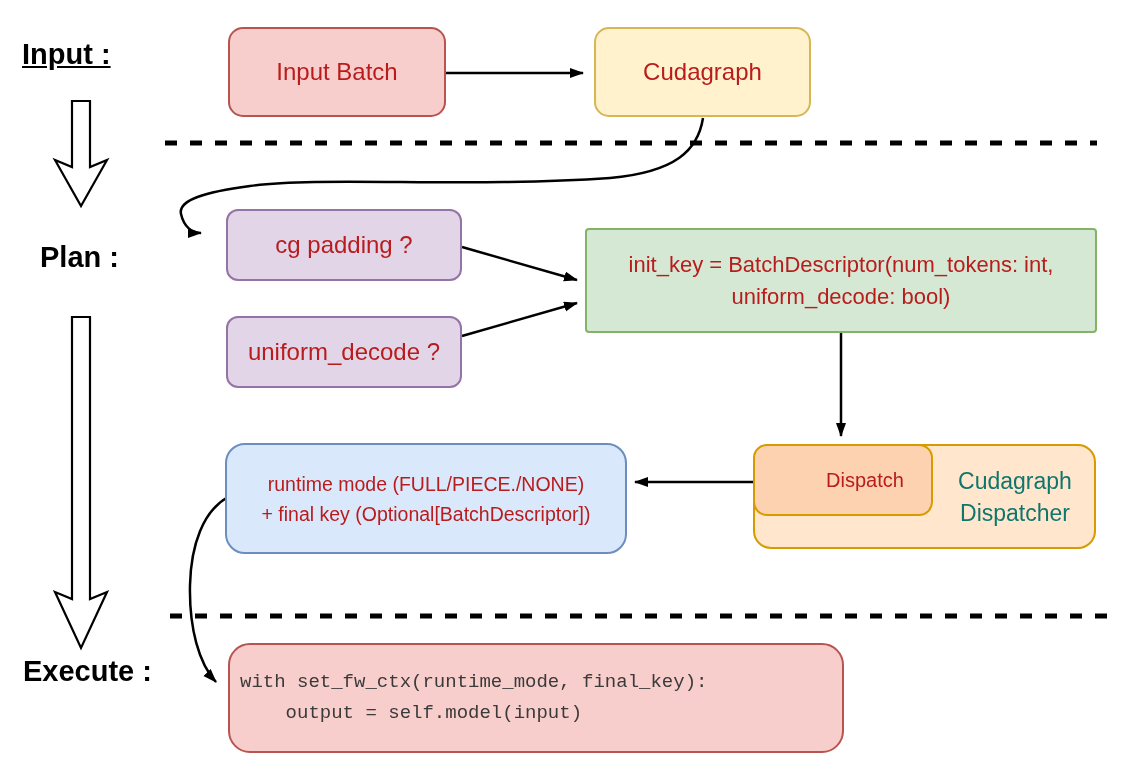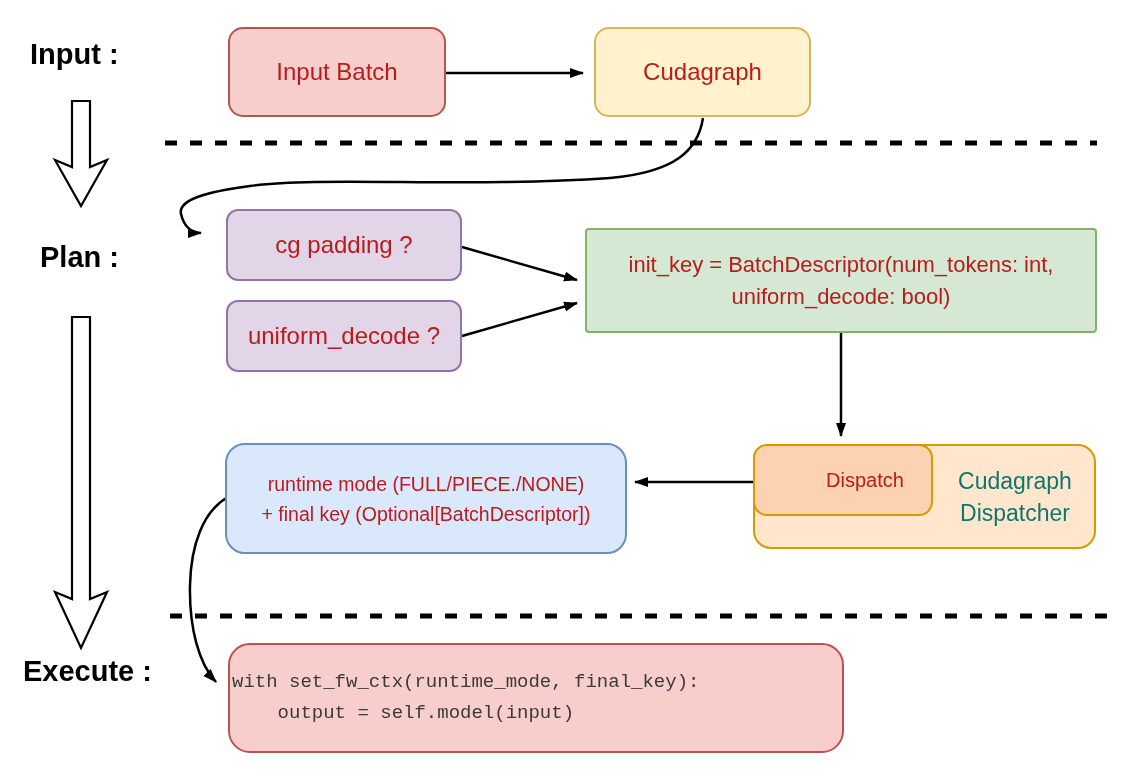--- a/index.html
+++ b/index.html
@@ -39,34 +39,34 @@
   .node-yellow { background: #fff2cc; border: 2px solid #d6b656; }
   .node-purple { background: #e1d5e7; border: 2px solid #9673a6; }
   .node-green  { background: #d5e8d4; border: 2px solid #82b366; }
   .node-blue   { background: #dae8fc; border: 2px solid #6c8ebf; }
   .node-orange-outer { background: #ffe6cc; border: 2px solid #d79b00; }
   .node-orange-inner { background: #fcd2b0; border: 2px solid #d79b00; }
 
   .n-input-batch    { left: 228px; top: 27px;  width: 218px; height: 90px;  border-radius: 15px; font-size: 24px; }
   .n-preprocess     { left: 594px; top: 27px;  width: 217px; height: 90px;  border-radius: 15px; font-size: 24px; }
   .n-cg-padding     { left: 226px; top: 209px; width: 236px; height: 72px;  border-radius: 12px; font-size: 24px; }
-  .n-uniform-decode { left: 226px; top: 300px; width: 236px; height: 72px;  border-radius: 12px; font-size: 24px; }
+  .n-uniform-decode { left: 226px; top: 316px; width: 236px; height: 72px;  border-radius: 12px; font-size: 24px; }
   .n-init-key       { left: 585px; top: 228px; width: 512px; height: 105px; border-radius: 4px; font-size: 22px; line-height: 32px; }
   .n-runtime-mode   { left: 225px; top: 443px; width: 402px; height: 111px; border-radius: 20px; font-size: 19.5px; line-height: 30px; }
   .n-disp-outer     { left: 753px; top: 444px; width: 343px; height: 105px; border-radius: 18px; }
   .n-disp-inner     { left: 753px; top: 444px; width: 180px; height: 72px;  border-radius: 14px; font-size: 20px; padding-left: 44px; }
   .n-cudagraph-label{ left: 935px; top: 444px; width: 160px; height: 105px; font-size: 23px; line-height: 32px;
                       position: absolute; display: flex; align-items: center; justify-content: center;
                       text-align: center; color: #0f766e; }
   .n-code {
     left: 228px; top: 643px; width: 616px; height: 110px; border-radius: 22px;
     align-items: flex-start;
     font-family: "Liberation Mono", "DejaVu Sans Mono", monospace;
     font-size: 19px; line-height: 31px; color: #3a3a3a;
-    padding-left: 2px;
+    padding-left: 10px;
   }
   .n-code .line { white-space: pre; text-align: left; }
 </style>
 </head>
 <body>
 
 <div class="canvas">
 
   <svg class="overlay" width="1142" height="770" viewBox="0 0 1142 770">
     <defs>
@@ -83,21 +83,21 @@
 
     <path d="M446 73 H583" fill="none" stroke="#000000" stroke-width="2.5" marker-end="url(#ah)"></path>
     <path d="M703 118 C698 150, 676 172, 610 178 C470 188, 320 176, 250 186 C205 192, 178 200, 181 214 C184 227, 192 233, 201 233" fill="none" stroke="#000000" stroke-width="2.5" marker-end="url(#ah)"></path>
     <path d="M462 247 L577 280" fill="none" stroke="#000000" stroke-width="2.5" marker-end="url(#ah)"></path>
     <path d="M462 336 L577 303" fill="none" stroke="#000000" stroke-width="2.5" marker-end="url(#ah)"></path>
     <path d="M841 333 V436" fill="none" stroke="#000000" stroke-width="2.5" marker-end="url(#ah)"></path>
     <path d="M753 482 H635" fill="none" stroke="#000000" stroke-width="2.5" marker-end="url(#ah)"></path>
     <path d="M228 497 C203 511, 191 545, 190 585 C189 628, 199 664, 216 682" fill="none" stroke="#000000" stroke-width="2.5" marker-end="url(#ah)"></path>
   </svg>
 
-  <div class="stage-label" style="left:30px; top:38px;">Input :</div>
+  <div class="stage-label" style="left:22px; top:38px;text-decoration:underline;">Input :</div>
   <div class="stage-label" style="left:40px; top:241px;">Plan :</div>
   <div class="stage-label" style="left:23px; top:655px;">Execute :</div>
 
   <div class="node node-red n-input-batch">
     <span class="line">Input Batch</span>
   </div>
 
   <div class="node node-yellow n-preprocess">
     <span class="line">Cudagraph</span>
   </div>

